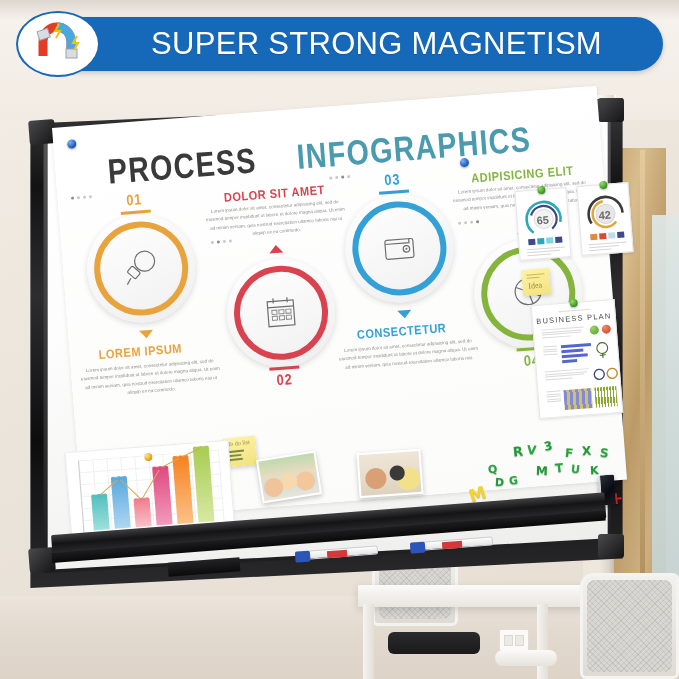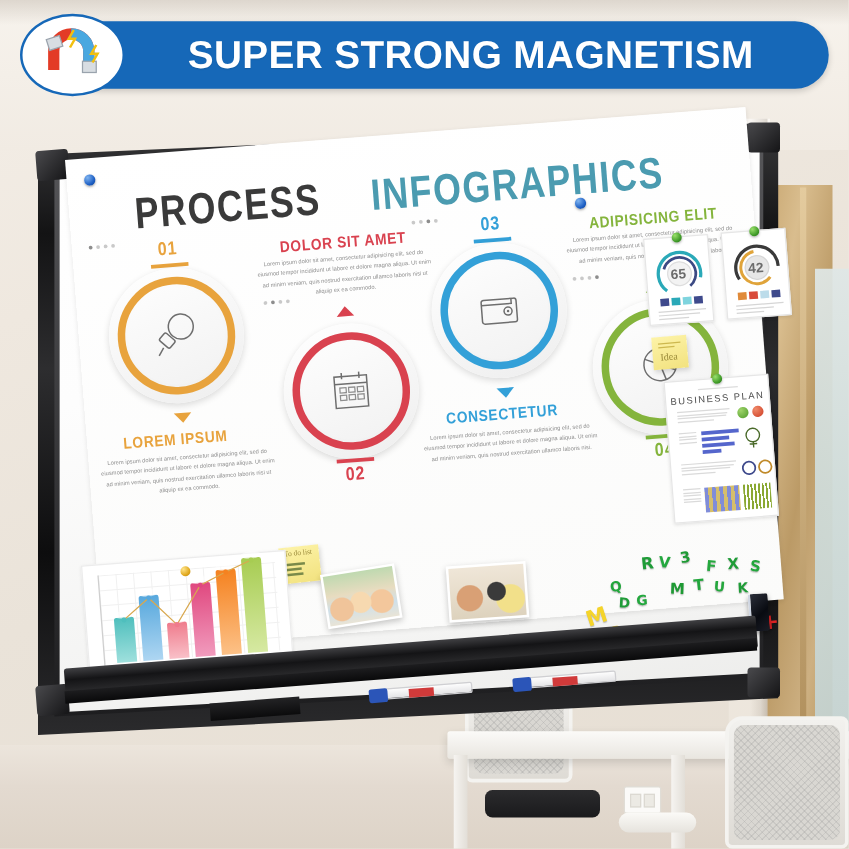--- a/index.html
+++ b/index.html
@@ -58,21 +58,21 @@
 
   
   #banner { position:absolute; left:16px; top:11px; width:647px; height:68px; z-index:40; }
   .banner-pill {
     position:absolute; left:38px; top:6px; width:609px; height:54px;
     background:#1668b8; border-radius:27px;
     display:flex; align-items:center; justify-content:center;
     box-shadow: 0 2px 5px rgba(0,0,0,.18);
   }
   .banner-text {
-    color:#fff; font-weight:bold; font-size:31px; letter-spacing:.3px;
+    color:#fff; font-weight:normal; font-size:31px; letter-spacing:.3px;
     font-family:"Liberation Sans", sans-serif; white-space:nowrap;
     padding-left:36px; text-shadow:0 1px 1px rgba(0,0,0,.12);
   }
   .banner-badge {
     position:absolute; left:0px; top:0px; width:84px; height:66px;
     background:#fff; border:2px solid #1668b8; border-radius:50%;
     display:flex; align-items:center; justify-content:center; z-index:3;
   }
 
   

